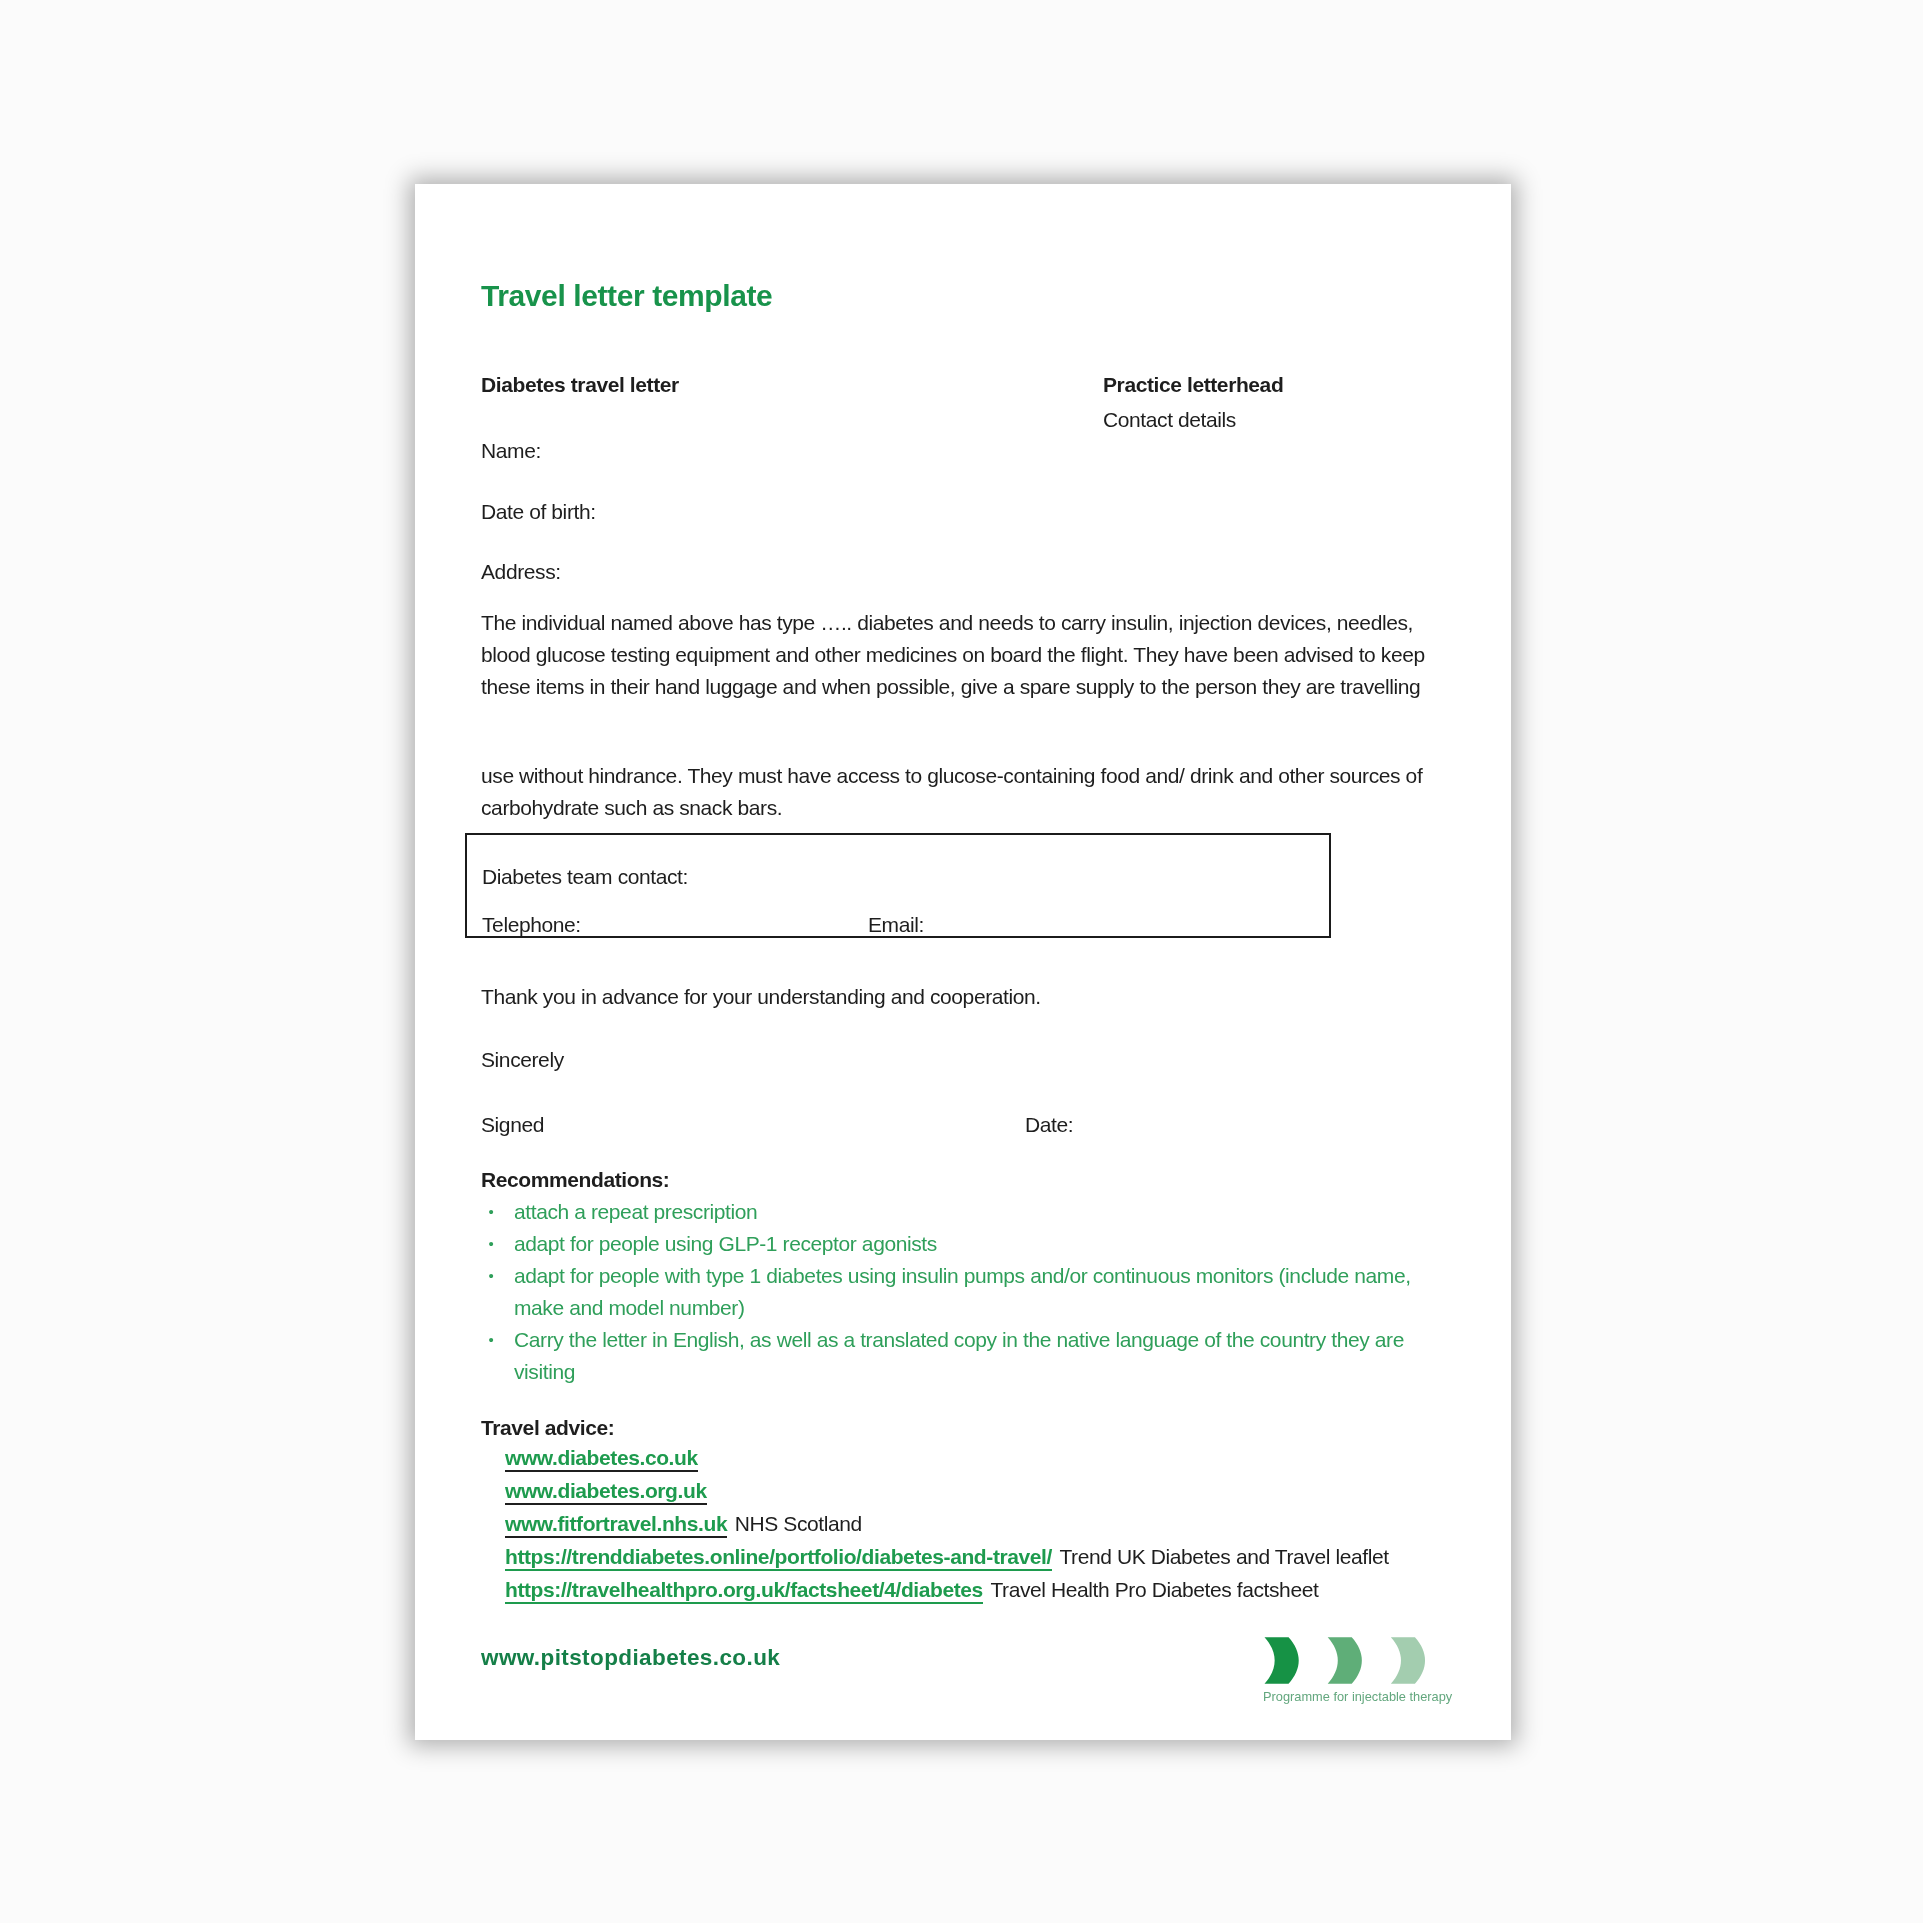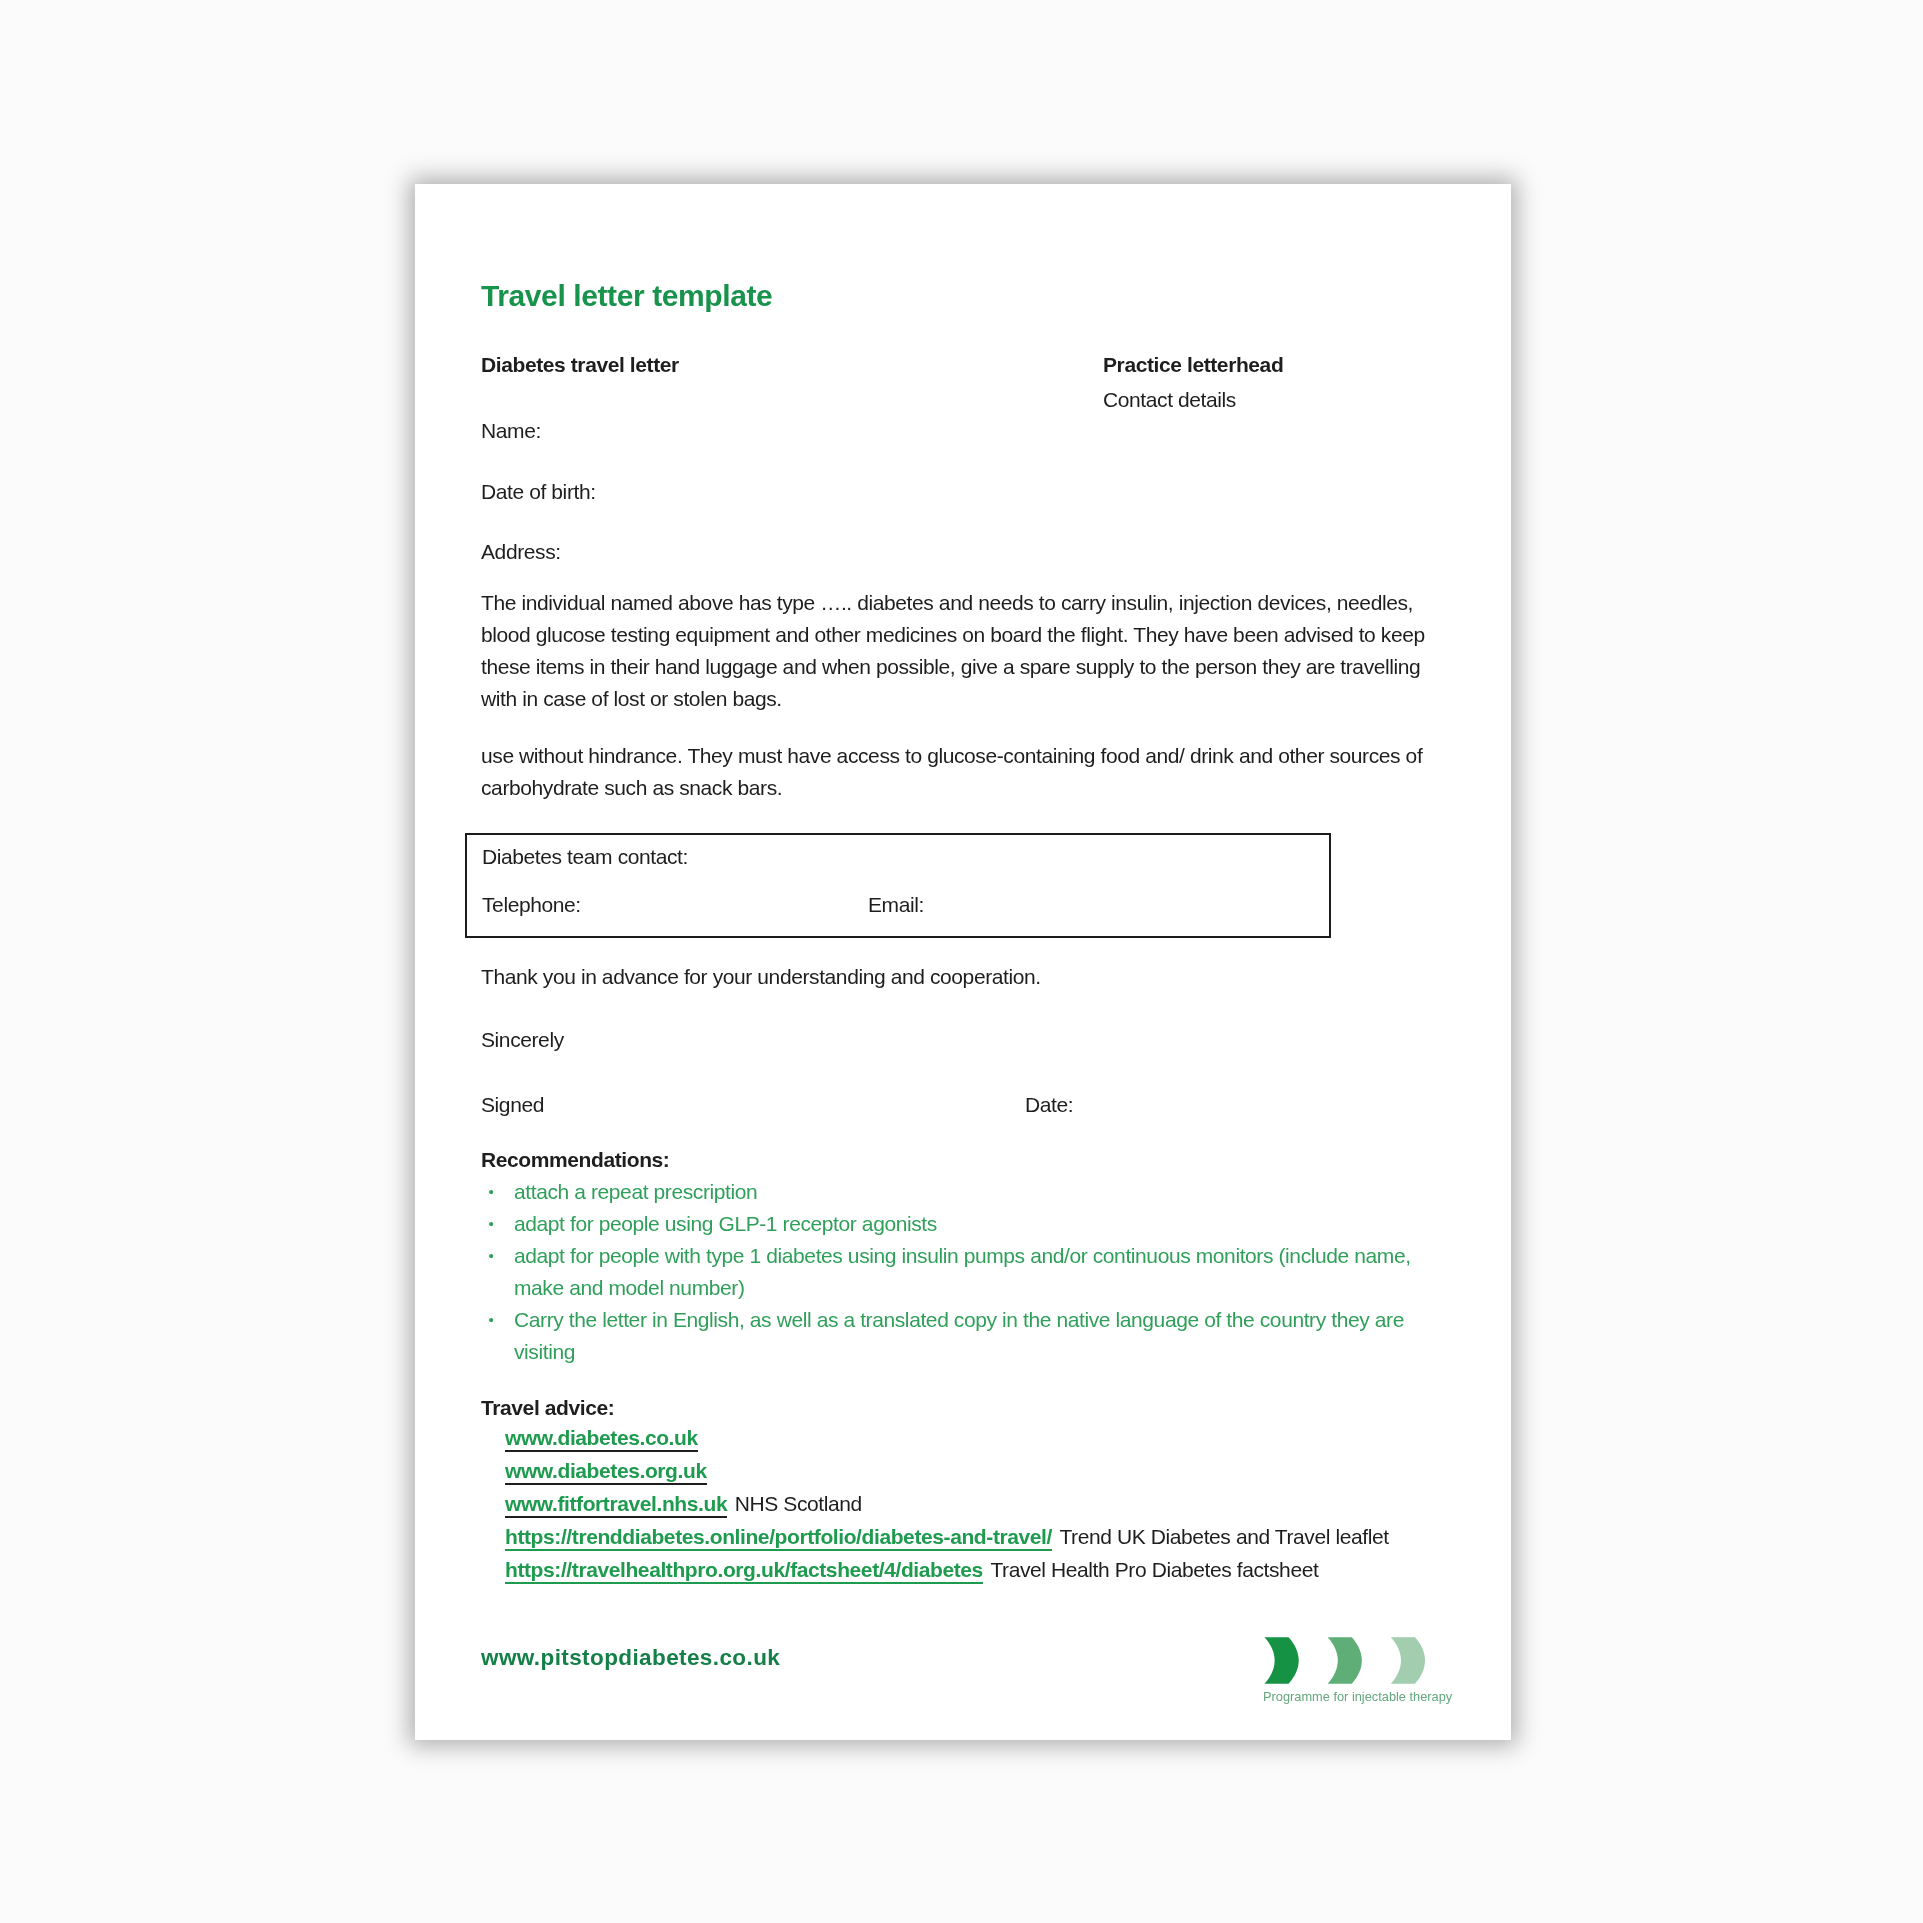--- a/index.html
+++ b/index.html
@@ -10,21 +10,21 @@
     color:#1e1e1e;
     position:relative;
     overflow:hidden;
   }
   .page {
     position:absolute; left:415px; top:184px; width:1096px; height:1556px;
     background:#ffffff;
     box-shadow:0 0 22.5px 6px rgba(0,0,0,0.30);
   }
   .abs { position:absolute; }
-  .body-text { font-size:21px; letter-spacing:-0.4px; line-height:32px; color:#1e1e1e; }
+  .body-text { font-size:21px; letter-spacing:-0.4px; line-height:32px; color:#1e1e1e;margin-top:20px; }
   .bold { font-weight:700; }
   .nowrap { white-space:nowrap; }
 
   
   .brand { right:66px; top:35px; text-align:right; }
   .brand-line {
     transform:scaleX(0.78); transform-origin:top right;
     white-space:nowrap; position:relative; line-height:60px;
   }
   .brand-pit { font-size:62px; font-weight:700; color:#169245; letter-spacing:-2.3px; }
@@ -97,21 +97,20 @@
   <div class="abs h-right-sub body-text nowrap">Contact details</div>
 
   <div class="abs f-name body-text nowrap">Name:</div>
   <div class="abs f-dob body-text nowrap">Date of birth:</div>
   <div class="abs f-addr body-text nowrap">Address:</div>
 
   <div class="abs para1 body-text">
     <div class="nowrap">The individual named above has type ….. diabetes and needs to carry insulin, injection devices, needles,</div>
     <div class="nowrap">blood glucose testing equipment and other medicines on board the flight. They have been advised to keep</div>
     <div class="nowrap">these items in their hand luggage and when possible, give a spare supply to the person they are travelling</div>
-    <div class="nowrap">with in case of lost or stolen bags.</div>
   </div>
 
   <div class="abs para2 body-text">
     <div class="nowrap">use without hindrance. They must have access to glucose-containing food and/ drink and other sources of</div>
     <div class="nowrap">carbohydrate such as snack bars.</div>
   </div>
 
   <div class="abs contact-box">
     <div class="cb-team body-text nowrap">Diabetes team contact:</div>
     <div class="cb-tel body-text nowrap">Telephone:</div>

